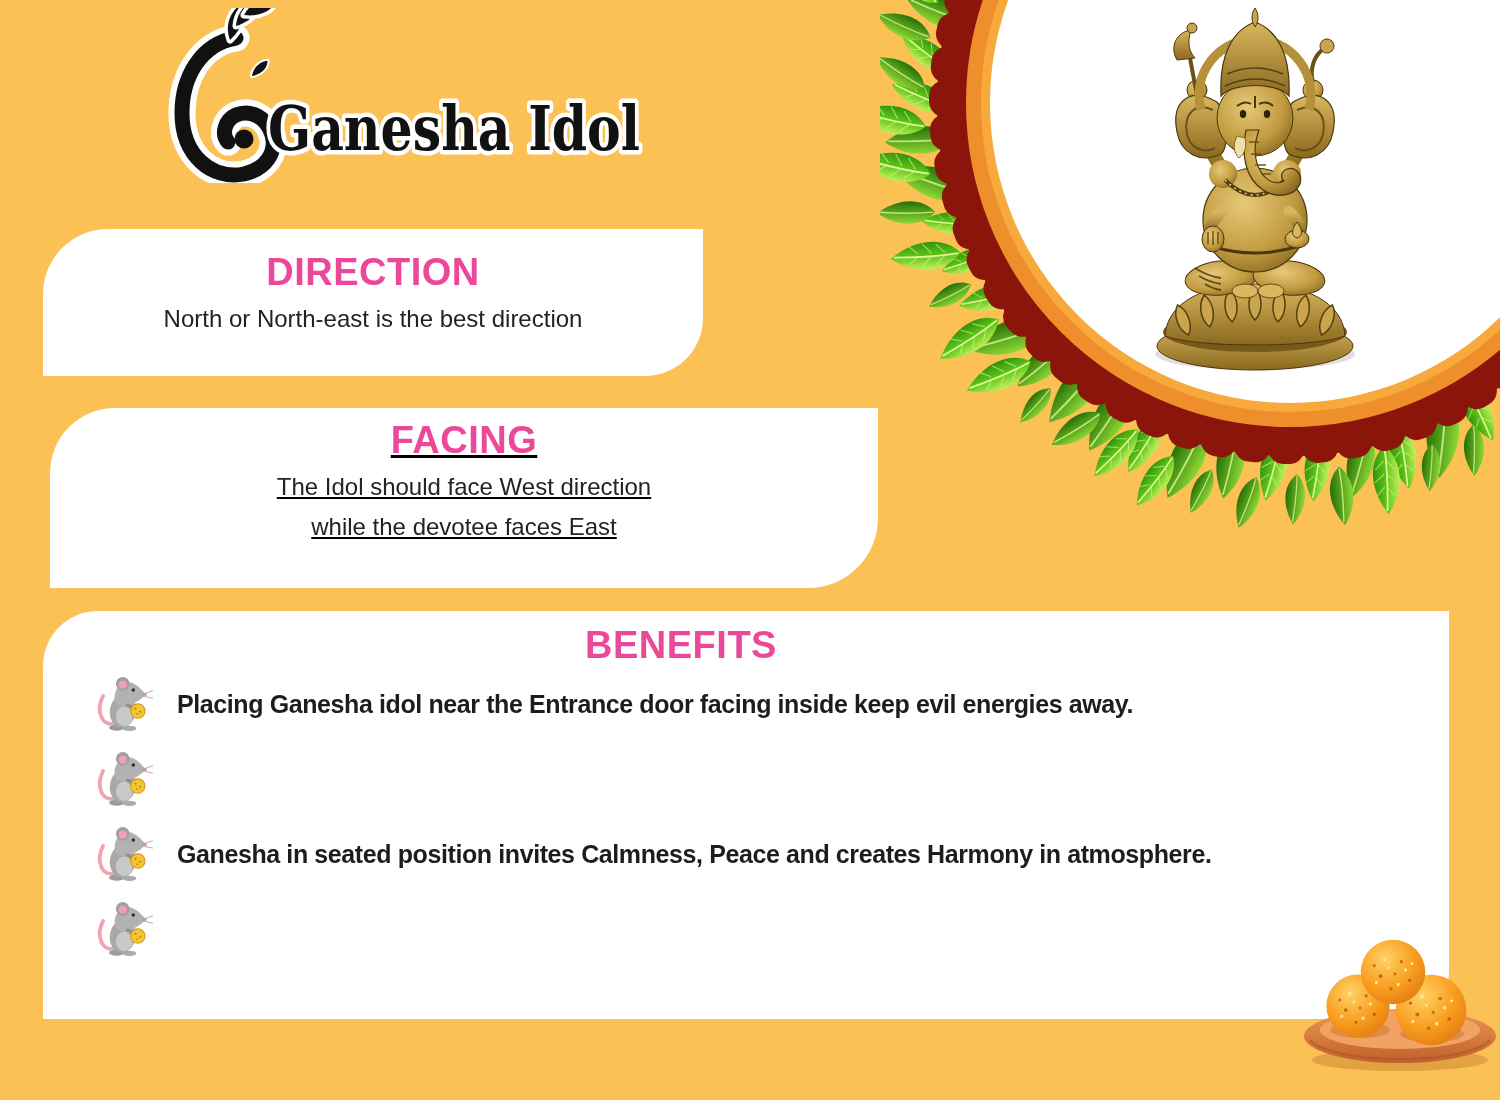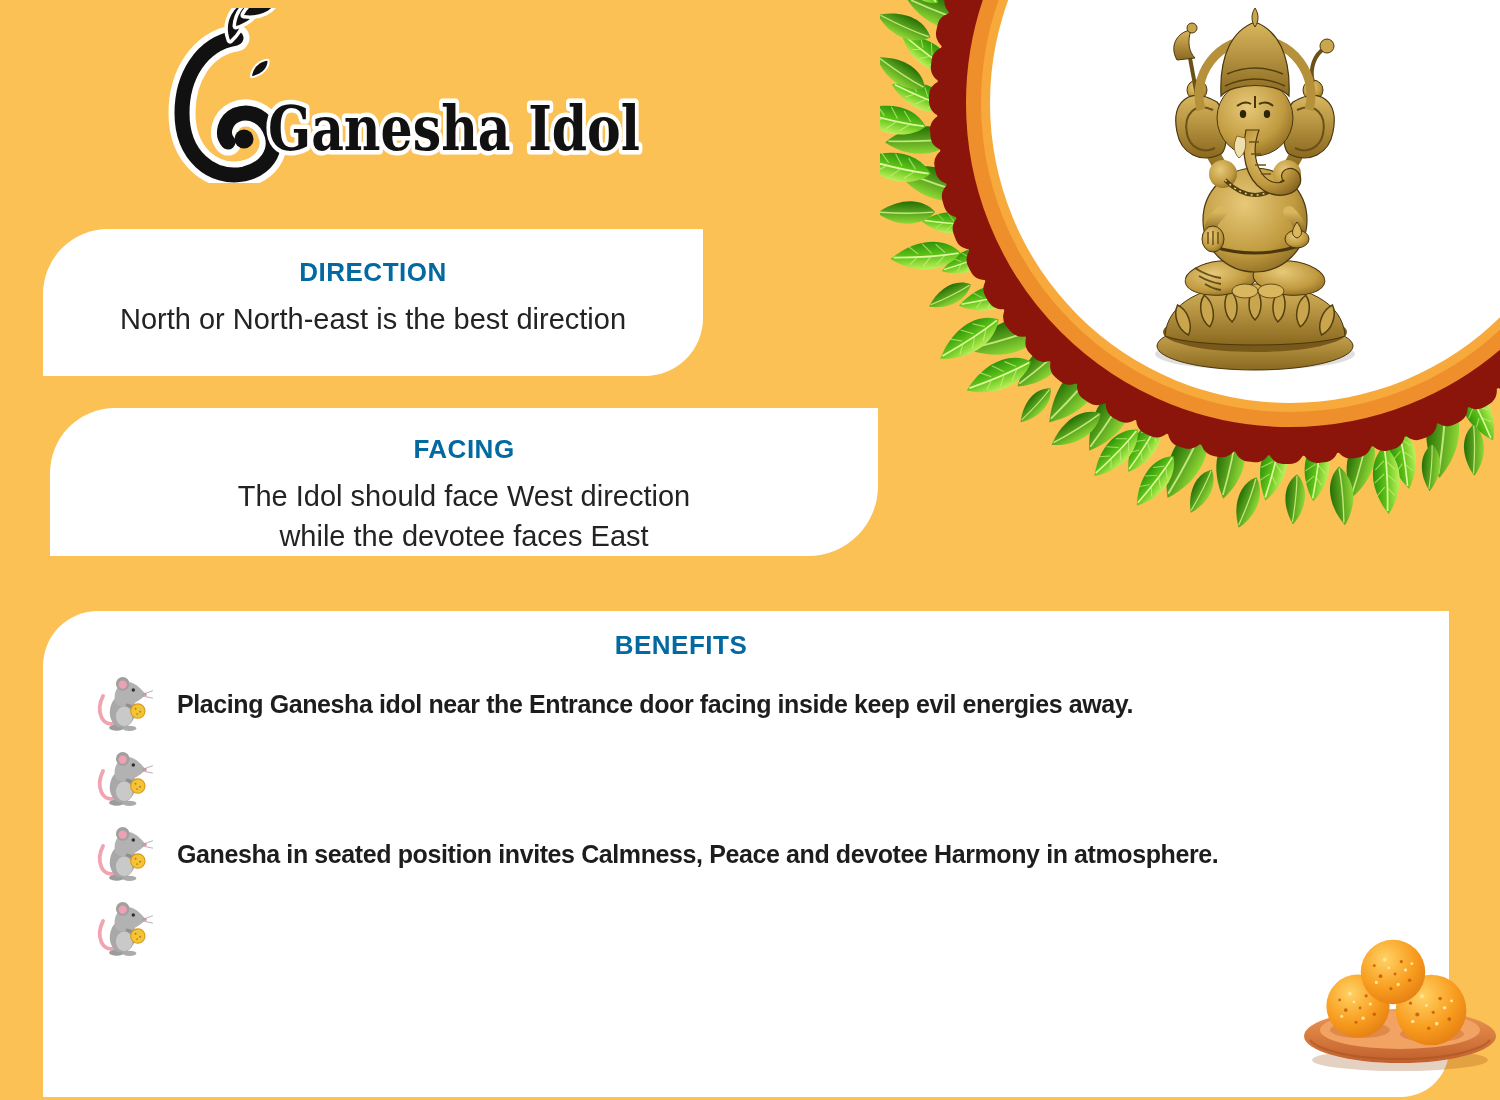--- a/index.html
+++ b/index.html
@@ -9,33 +9,33 @@
     font-family:"Liberation Sans",sans-serif;
   }
   .card{
     position:absolute;background:#FFFFFF;box-sizing:border-box;
   }
   #box-direction{
     left:43px;top:229px;width:660px;height:147px;
     border-radius:65px 0 58px 0;padding-top:22px;
   }
   #box-facing{
-    left:50px;top:408px;width:828px;height:148px;
-    border-radius:65px 0 70px 0;padding-top:20px;
+    left:50px;top:408px;width:828px;height:180px;
+    border-radius:65px 0 70px 0;padding-top:11px;text-decoration:underline;
   }
   #box-benefits{
-    left:43px;top:611px;width:1406px;height:486px;
+    left:43px;top:611px;width:1406px;height:408px;
     border-radius:55px 0 48px 0;padding-top:13px;
   }
   .card-h{
-    margin:0;text-align:center;font-size:26px;line-height:42px;
-    font-weight:bold;color:#0369a1;letter-spacing:.5px;
+    margin:0;text-align:center;font-size:38px;line-height:42px;
+    font-weight:bold;color:#ec4899;letter-spacing:.5px;
   }
   .card-body{
-    margin:6px 0 0;text-align:center;font-size:29px;line-height:40px;
+    margin:6px 0 0;text-align:center;font-size:24px;line-height:40px;
     color:#232323;
   }
   #box-benefits .card-h{margin-right:130px;}
   ul.benefits{list-style:none;margin:1px 0 0;padding:0 8px 0 51px;}
   li.benefit{display:flex;align-items:center;height:75px;}
   .mouse{width:68px;height:62px;flex:0 0 auto;margin-right:15px;}
   .benefit-text{
     font-size:25px;font-weight:bold;color:#1d1d1d;
     letter-spacing:-0.4px;white-space:nowrap;
   }
@@ -293,21 +293,21 @@
     </li>
     <li class="benefit">
       <svg class="mouse" viewBox="0 0 90 80">
           <use href="#mouseIcon"></use>
         </svg>
     </li>
     <li class="benefit">
       <svg class="mouse" viewBox="0 0 90 80">
           <use href="#mouseIcon"></use>
         </svg>
-      <span class="benefit-text">Ganesha in seated position invites Calmness, Peace and devotee Harmony in atmosphere.</span>
+      <span class="benefit-text">Ganesha in seated position invites Calmness, Peace and creates Harmony in atmosphere.</span>
     </li>
     <li class="benefit">
       <svg class="mouse" viewBox="0 0 90 80">
           <use href="#mouseIcon"></use>
         </svg>
     </li>
   </ul>
 </div>
 
 <svg id="sweets" viewBox="0 0 212 172">

